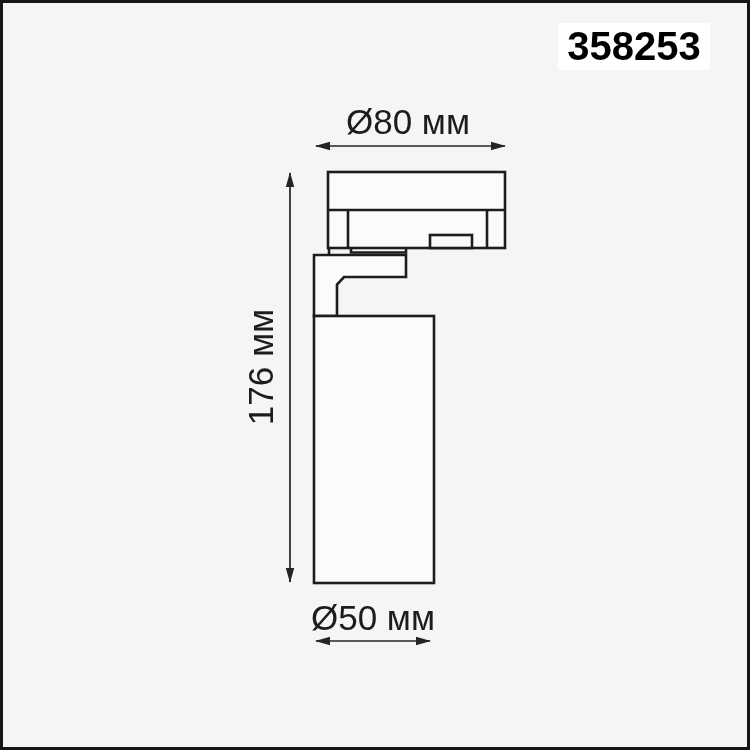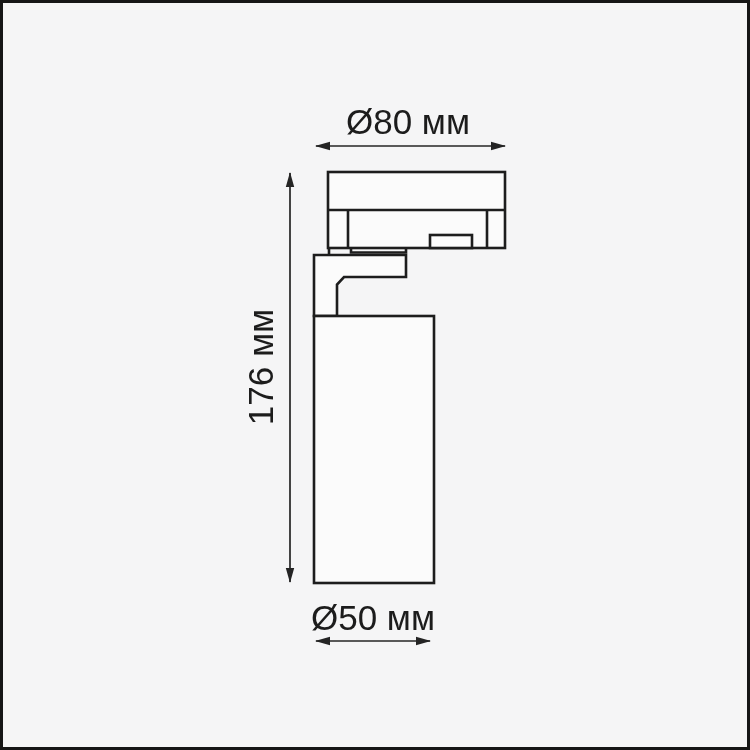--- a/index.html
+++ b/index.html
@@ -86,14 +86,17 @@
     </g>
 
     <g>
       <line x1="316" y1="641" x2="430" y2="641" stroke="#242424" stroke-width="1.7"></line>
       <path d="M315,641 L330,636.8 L330,645.2 Z" fill="#242424"></path>
       <path d="M431,641 L416,636.8 L416,645.2 Z" fill="#242424"></path>
       <text class="dim-text" x="373" y="630" text-anchor="middle">Ø50 мм</text>
     </g>
   </svg>
 
+  <div class="title-box">
+    <span>358253</span>
+  </div>
 
 </div>
 
 </body></html>

